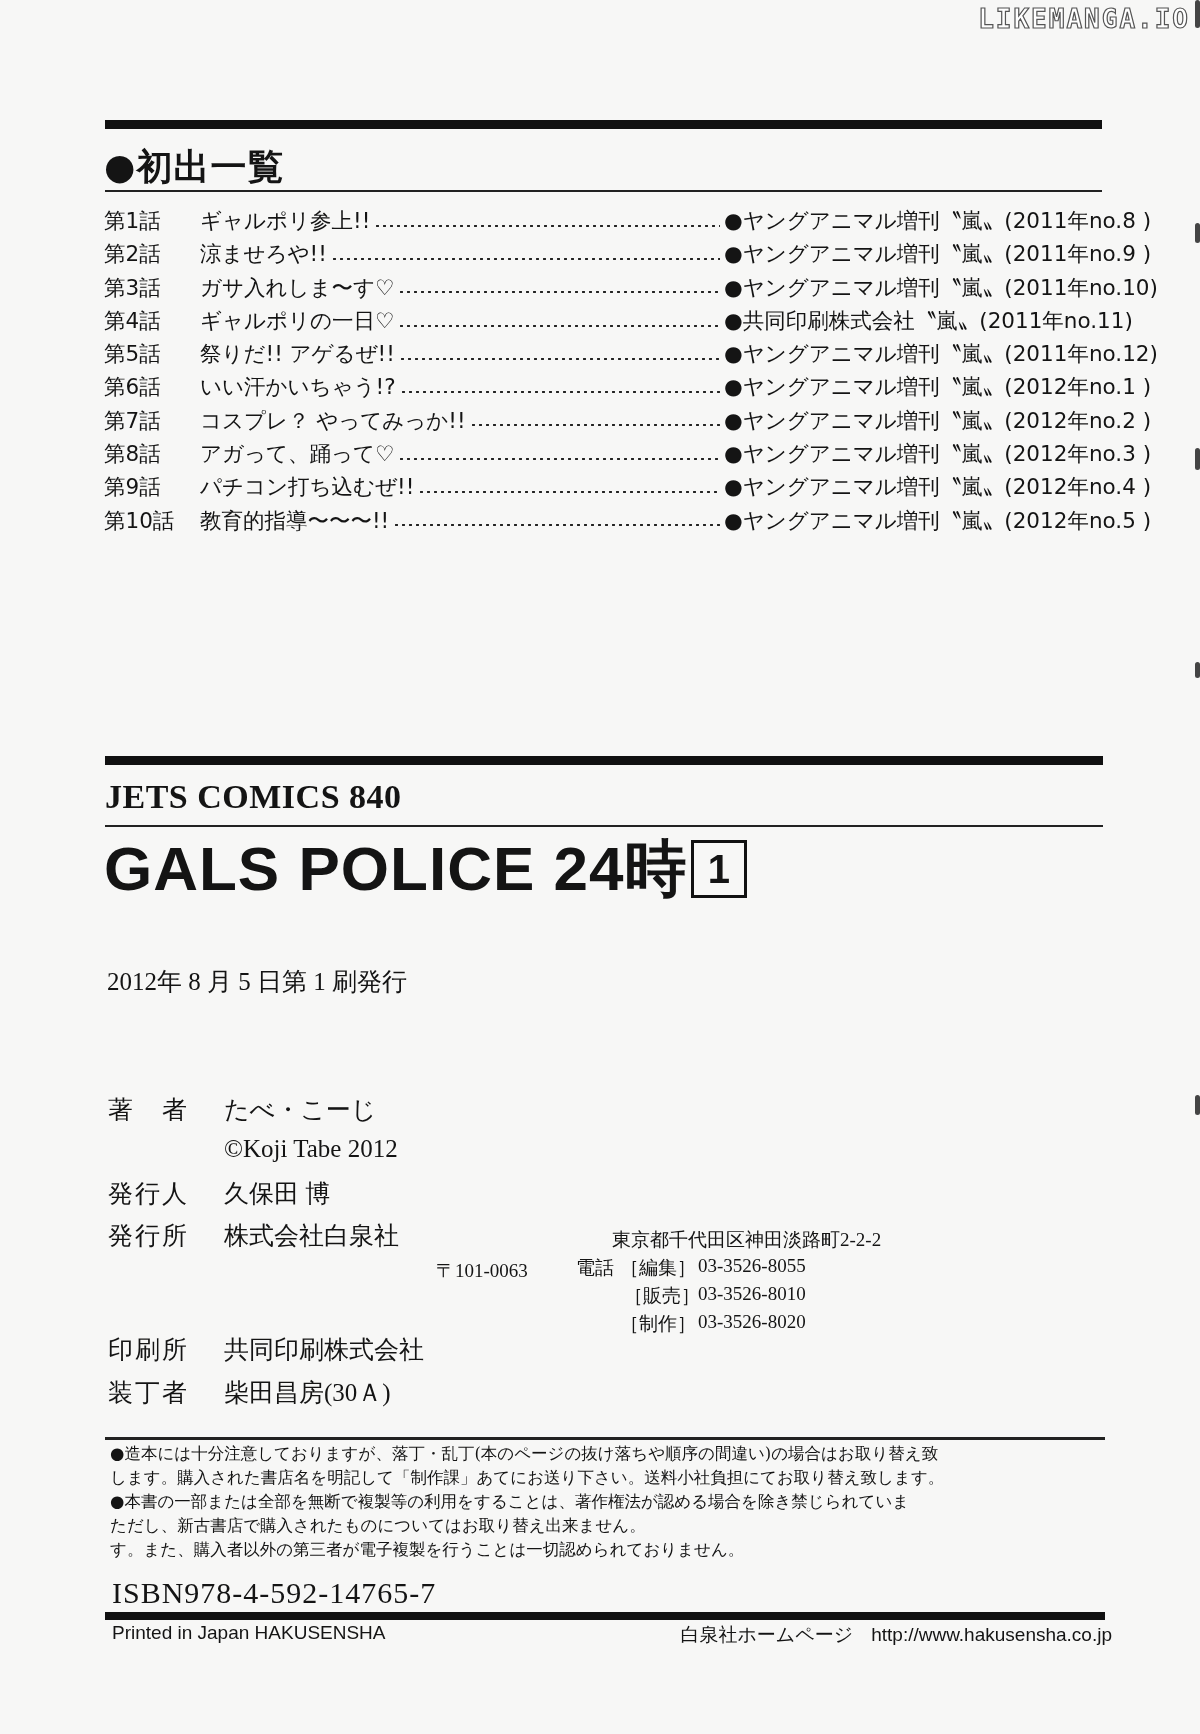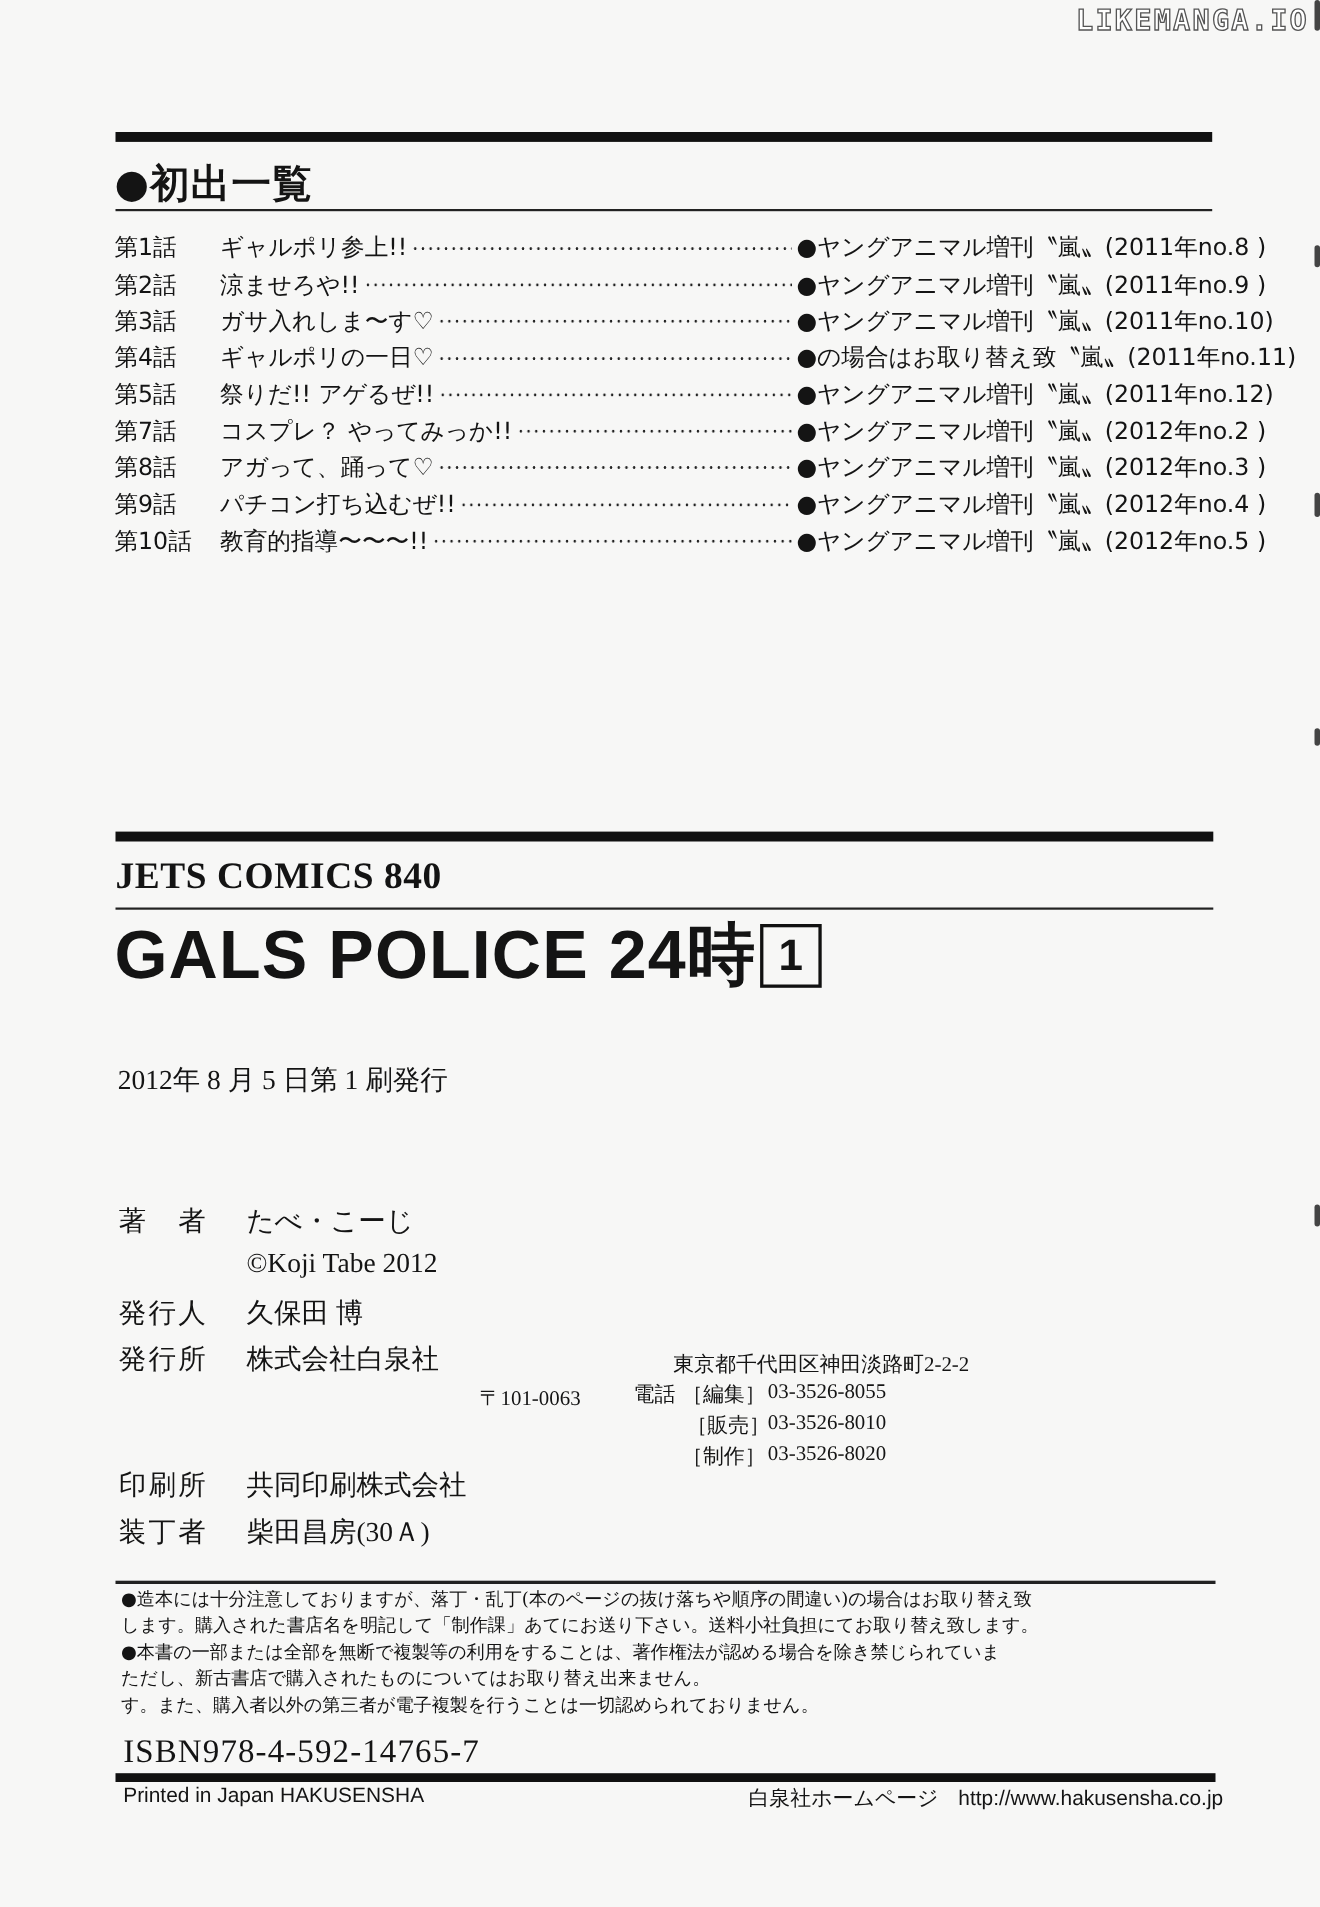--- a/index.html
+++ b/index.html
@@ -19,21 +19,21 @@
     }
     .edge-mark { position: absolute; right: 0; width: 5px; background: #444; border-radius: 3px; }
     .bar-thick { position: absolute; left: 105px; height: 9px; background: #111; }
     .rule-thin { position: absolute; left: 105px; height: 2px; background: #222; }
     .section-title {
       position: absolute; left: 104px; top: 143px;
       font-size: 36px; font-weight: bold; letter-spacing: 1px;
     }
     .toc { position: absolute; left: 104px; top: 206px; width: 1000px; }
     .toc-row {
-      display: flex; align-items: flex-end;
+      display: flex; align-items: flex-start;
       height: 33.3px; font-size: 21.5px; white-space: nowrap;
     }
     .toc-num { width: 96px; flex: none; }
     .toc-title { flex: none; }
     .toc-dots {
       flex: 1; margin: 0 4px; height: 4px; align-self: center;
       background-image: radial-gradient(circle, #222 1.1px, transparent 1.4px);
       background-size: 7px 4px; background-repeat: repeat-x;
       position: relative; top: 3px;
     }
@@ -111,27 +111,33 @@
   <div class="toc-row">
       <span class="toc-num">第3話</span>
       <span class="toc-title">ガサ入れしま〜す♡</span>
       <span class="toc-dots"></span>
       <span class="toc-source">●ヤングアニマル増刊〝嵐〟(2011年no.10)</span>
     </div>
   <div class="toc-row">
       <span class="toc-num">第4話</span>
       <span class="toc-title">ギャルポリの一日♡</span>
       <span class="toc-dots"></span>
-      <span class="toc-source">●の場合はお取り替え致〝嵐〟(2011年no.11)</span>
+      <span class="toc-source">●共同印刷株式会社〝嵐〟(2011年no.11)</span>
     </div>
   <div class="toc-row">
       <span class="toc-num">第5話</span>
       <span class="toc-title">祭りだ!! アゲるぜ!!</span>
       <span class="toc-dots"></span>
       <span class="toc-source">●ヤングアニマル増刊〝嵐〟(2011年no.12)</span>
+    </div>
+  <div class="toc-row">
+      <span class="toc-num">第6話</span>
+      <span class="toc-title">いい汗かいちゃう!?</span>
+      <span class="toc-dots"></span>
+      <span class="toc-source">●ヤングアニマル増刊〝嵐〟(2012年no.1 )</span>
     </div>
   <div class="toc-row">
       <span class="toc-num">第7話</span>
       <span class="toc-title">コスプレ？ やってみっか!!</span>
       <span class="toc-dots"></span>
       <span class="toc-source">●ヤングアニマル増刊〝嵐〟(2012年no.2 )</span>
     </div>
   <div class="toc-row">
       <span class="toc-num">第8話</span>
       <span class="toc-title">アガって、踊って♡</span>

